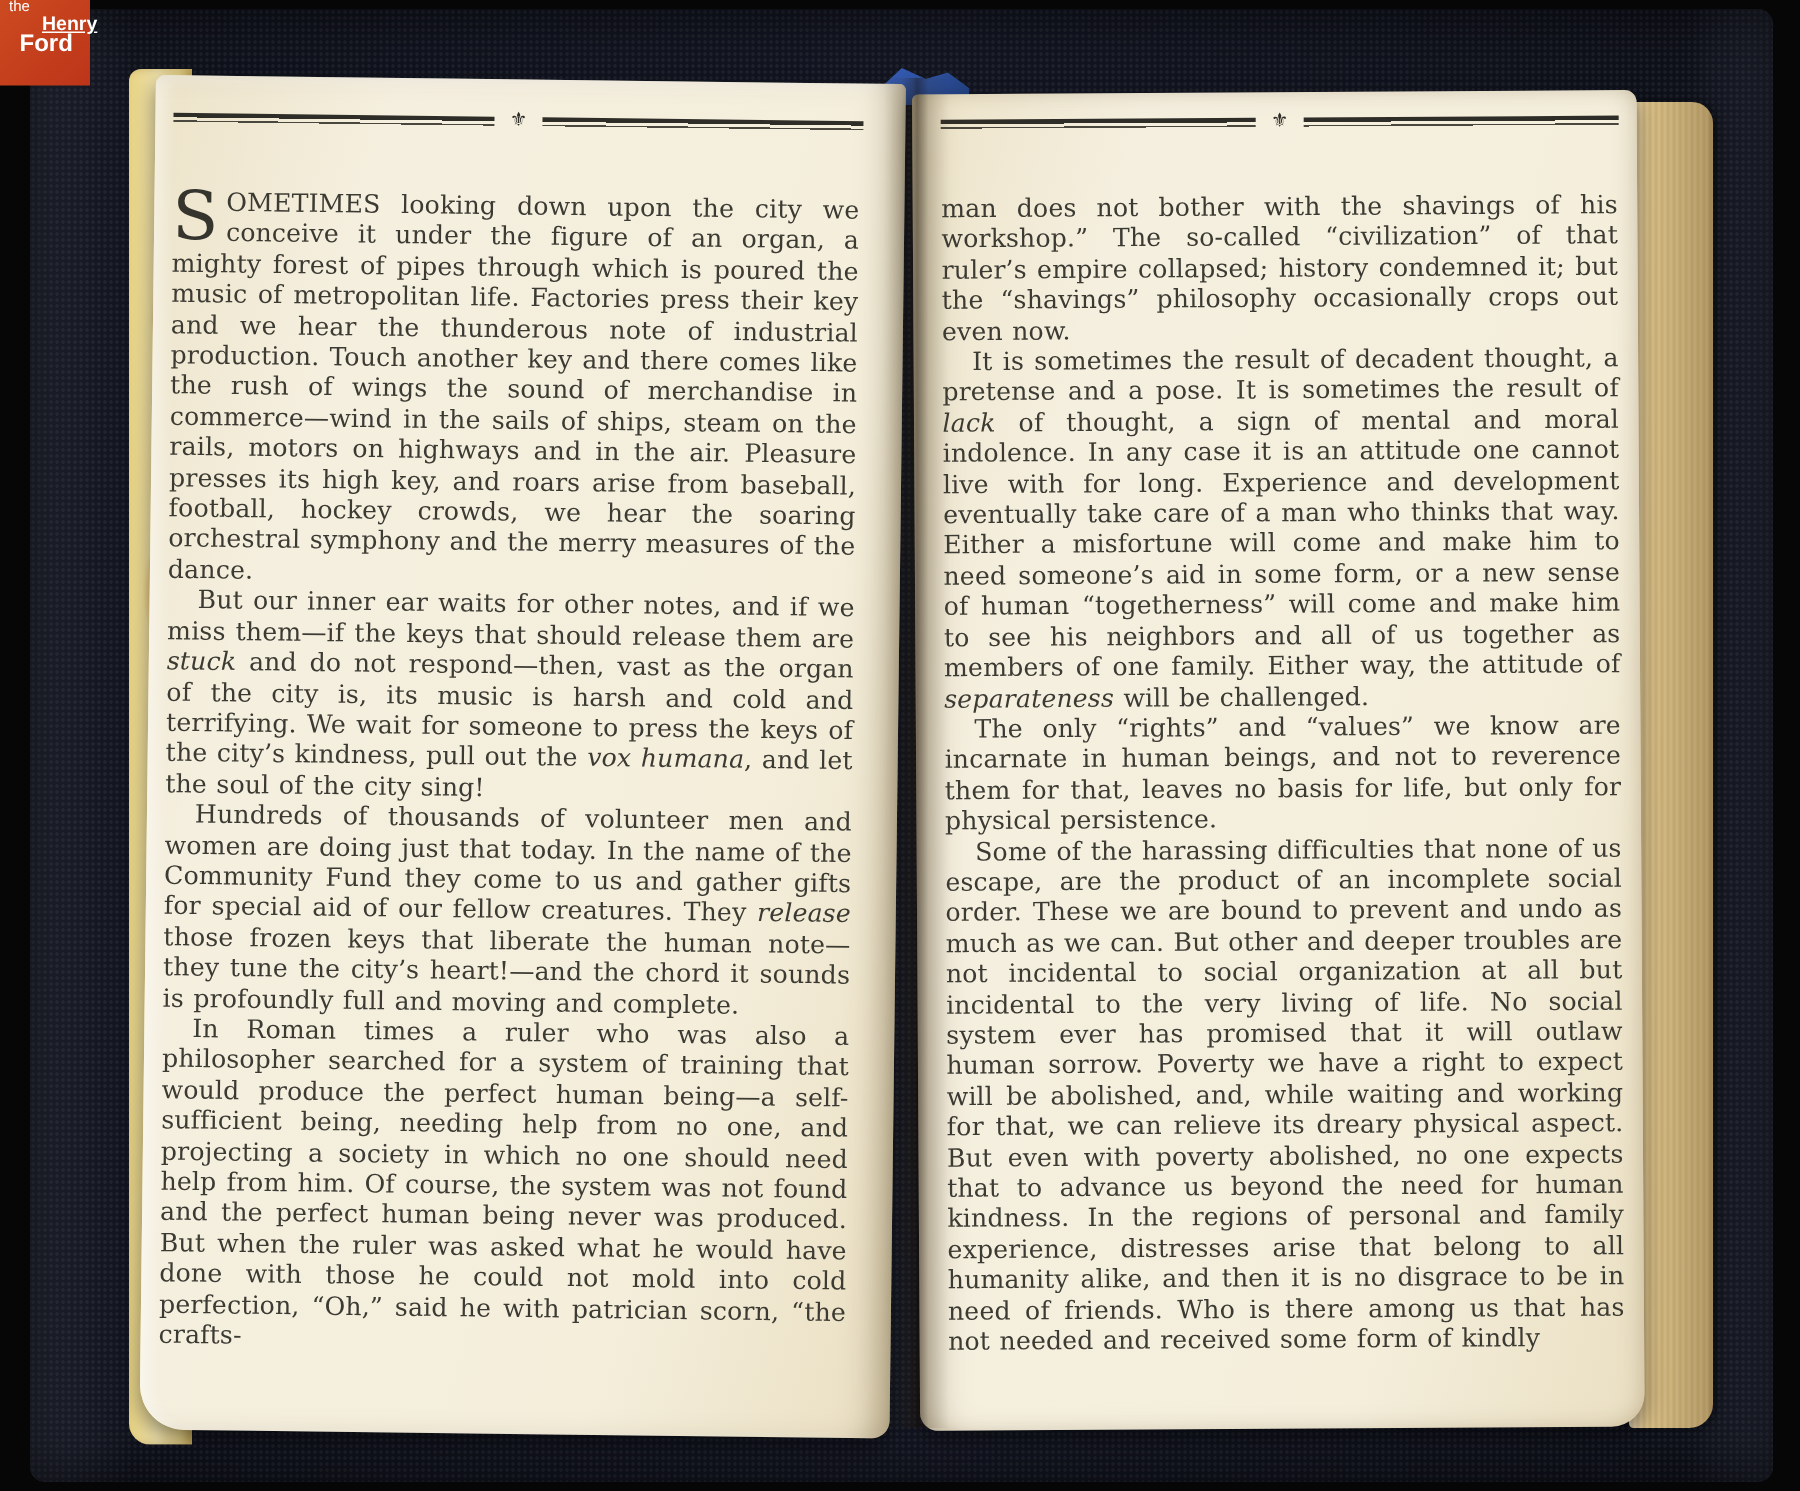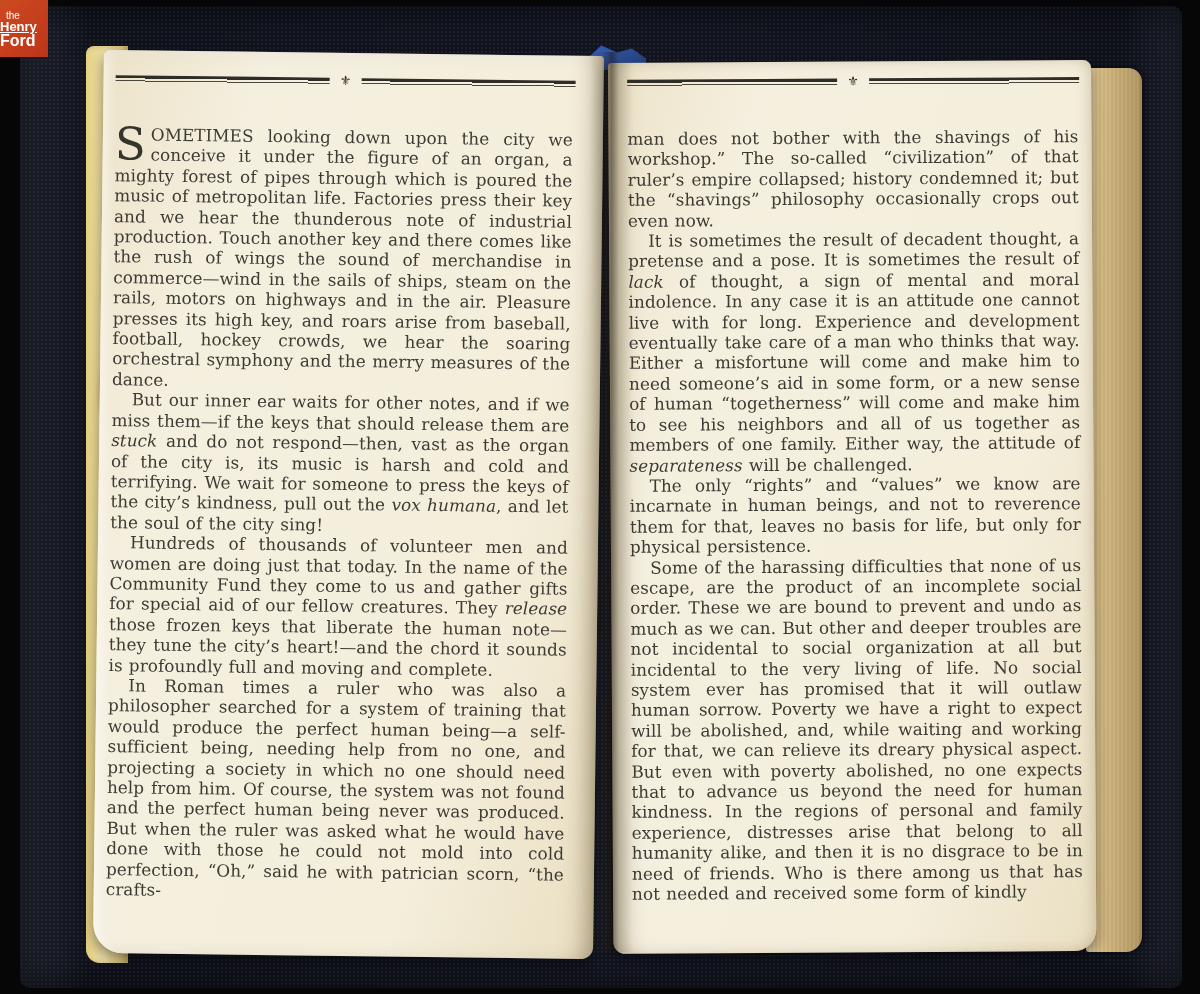--- a/index.html
+++ b/index.html
@@ -109,28 +109,28 @@
   .page-text p.has-drop{text-indent:0;}
   .page-text p.no-indent{text-indent:0;}
   .dropcap{
     float:left;font-size:45px;line-height:34px;height:36px;
     padding:3px 5px 0 0;color:#35342d;
   }
   em{font-style:italic;}
 
   
   .logo{
-    position:absolute;left:0;top:0;width:48px;height:57px;
+    position:absolute;left:0;top:0;width:60px;height:57px;
     background:linear-gradient(135deg,#cc4a20,#bd3519);
     color:#fff;font-family:"Liberation Sans","DejaVu Sans",sans-serif;
-    padding-top:11px;box-sizing:border-box;
+    padding-top:0;box-sizing:border-box;
   }
   .logo-the{font-size:10px;line-height:9px;margin-left:6px;}
-  .logo-henry{font-size:13px;line-height:13px;font-weight:bold;margin-left:0;text-decoration:underline;}
-  .logo-ford{font-size:16px;line-height:16px;font-weight:bold;}
+  .logo-henry{font-size:13px;line-height:13px;font-weight:bold;margin-left:28px;text-decoration:underline;}
+  .logo-ford{font-size:16px;line-height:16px;font-weight:bold;margin-left:13px;}
 </style>
 </head>
 <body>
 
 <div class="scene">
 
   <div class="cover"></div>
 
   <div class="endpaper"></div>
 

